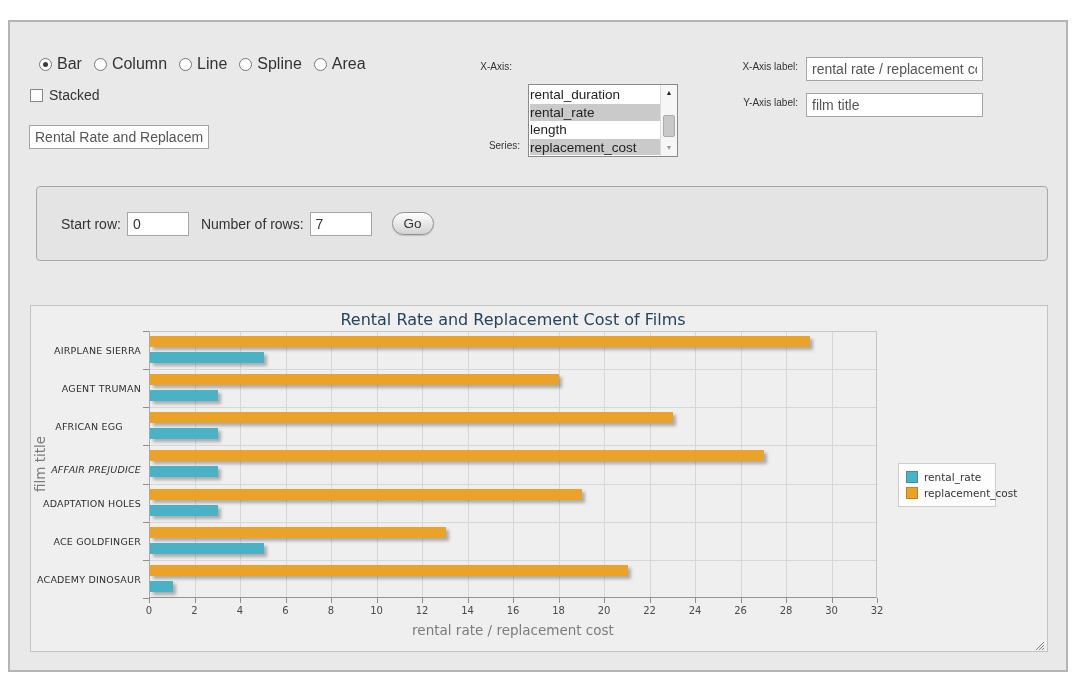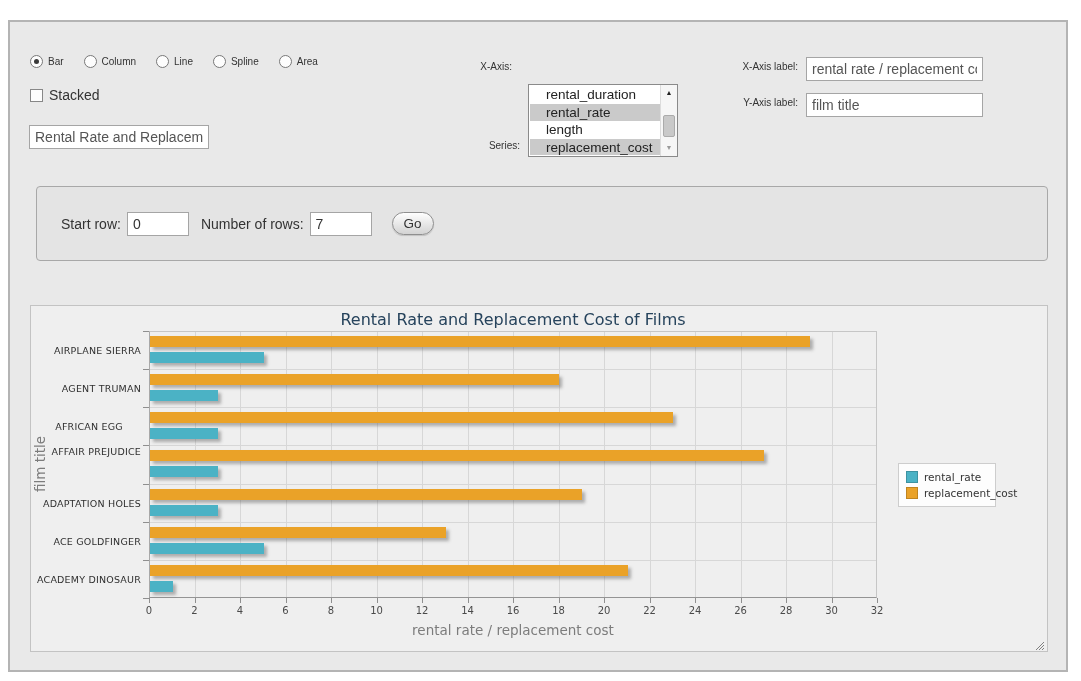--- a/index.html
+++ b/index.html
@@ -5,40 +5,40 @@
   html,body{margin:0;padding:0;background:#fff;}
   .page{position:relative;width:1081px;height:681px;background:#fff;
         font-family:"Liberation Sans",sans-serif;overflow:hidden;}
   .fieldset{position:absolute;left:8px;top:20px;width:1060px;height:652px;
         background:#e9e9e9;border:2px solid #b4b4b4;box-sizing:border-box;}
   .legend-box{position:absolute;left:30px;top:6px;background:#fff;border:1px solid #9b9b9b;
         padding:5px 14px;font-size:14px;font-weight:bold;color:#333;
         box-shadow:2px 2px 4px rgba(0,0,0,0.35);z-index:5;}
   .form-label{position:absolute;font-size:10px;color:#333;}
   .right{text-align:right;}
-  .chart-type-row{position:absolute;left:30px;top:55px;display:flex;gap:20px;
-        align-items:center;font-size:10px;color:#333;}
+  .chart-type-row{position:absolute;left:39px;top:55px;display:flex;gap:12px;
+        align-items:center;font-size:16px;color:#333;}
   .radio-item{display:flex;align-items:center;gap:5px;cursor:default;}
   .radio{width:13px;height:13px;border-radius:50%;border:1px solid #787878;background:#fdfdfd;
         box-sizing:border-box;position:relative;flex:0 0 auto;}
   .radio.checked::after{content:"";position:absolute;left:3px;top:3px;width:5px;height:5px;
         border-radius:50%;background:#3a3a3a;}
   .stacked-row{position:absolute;left:30px;top:87px;display:flex;align-items:center;gap:6px;
         font-size:14px;color:#333;}
   .checkbox{width:13px;height:13px;border:1px solid #878787;background:#fdfdfd;box-sizing:border-box;}
   input.text{position:absolute;box-sizing:border-box;border:1px solid #a5a5a5;background:#fff;
         font-size:14px;color:#555;padding:2px 5px;font-family:"Liberation Sans",sans-serif;}
   .select{position:absolute;left:520px;top:55px;width:160px;height:25px;background:#fff;
         border:1px solid #a5a5a5;box-sizing:border-box;font-size:14px;color:#333;
         display:flex;align-items:center;justify-content:space-between;padding:0 7px;}
   .select .arrow{font-size:9px;color:#444;}
   .listbox{position:absolute;left:528px;top:84px;width:150px;height:73px;background:#fff;
         border:1px solid #8a8a8a;box-sizing:border-box;font-size:13.5px;color:#222;}
   .list-items{position:absolute;left:1px;top:1px;right:17px;bottom:1px;overflow:hidden;}
-  .list-item{height:17.5px;line-height:17.5px;padding-left:16px;white-space:nowrap;overflow:hidden;}
+  .list-item{height:17.5px;line-height:17.5px;padding-left:0;white-space:nowrap;overflow:hidden;}
   .list-item.selected{background:#cacaca;}
   .sb{position:absolute;right:0;top:0;width:17px;height:100%;background:#f6f6f6;
         border-left:1px solid #dcdcdc;box-sizing:border-box;}
   .sb-up,.sb-down{position:absolute;left:1px;right:1px;height:14px;text-align:center;
         font-size:7px;line-height:14px;}
   .sb-up{top:1px;color:#222;}
   .sb-down{bottom:1px;color:#9a9a9a;}
   .sb-thumb{position:absolute;left:2px;right:2px;top:30px;height:22px;background:#c9c9c9;
         border:1px solid #ababab;border-radius:2px;box-sizing:border-box;}
   .controls-panel{position:absolute;left:36px;top:186px;width:1012px;height:75px;
@@ -231,21 +231,21 @@
       <div class="ytick" style="left: 112px; top: 292px;"></div>
       <div class="cat-label" style="left: 6px; top: 39px;">AIRPLANE SIERRA</div>
       <div class="bar" style="left: 119px; top: 30px; width: 659.522px; background: rgb(234, 162, 40);"></div>
       <div class="bar" style="left: 119px; top: 46px; width: 113.523px; background: rgb(75, 178, 197);"></div>
       <div class="cat-label" style="left: 6px; top: 77.1429px;">AGENT TRUMAN</div>
       <div class="bar" style="left: 119px; top: 68.1429px; width: 409.272px; background: rgb(234, 162, 40);"></div>
       <div class="bar" style="left: 119px; top: 84.1429px; width: 68.0225px; background: rgb(75, 178, 197);"></div>
       <div class="cat-label" style="left: 6px; top: 115.286px; text-align: center;">AFRICAN EGG</div>
       <div class="bar" style="left: 119px; top: 106.286px; width: 523.022px; background: rgb(234, 162, 40);"></div>
       <div class="bar" style="left: 119px; top: 122.286px; width: 68.0225px; background: rgb(75, 178, 197);"></div>
-      <div class="cat-label" style="left: 6px; top: 140px;">AFFAIR PREJUDICE</div>
+      <div class="cat-label" style="left: 6px; top: 158px; font-style: italic;">AFFAIR PREJUDICE</div>
       <div class="bar" style="left: 119px; top: 144.429px; width: 614.022px; background: rgb(234, 162, 40);"></div>
       <div class="bar" style="left: 119px; top: 160.429px; width: 68.0225px; background: rgb(75, 178, 197);"></div>
       <div class="cat-label" style="left: 6px; top: 191.571px;">ADAPTATION HOLES</div>
       <div class="bar" style="left: 119px; top: 182.571px; width: 432.022px; background: rgb(234, 162, 40);"></div>
       <div class="bar" style="left: 119px; top: 198.571px; width: 68.0225px; background: rgb(75, 178, 197);"></div>
       <div class="cat-label" style="left: 6px; top: 229.714px;">ACE GOLDFINGER</div>
       <div class="bar" style="left: 119px; top: 220.714px; width: 295.522px; background: rgb(234, 162, 40);"></div>
       <div class="bar" style="left: 119px; top: 236.714px; width: 113.523px; background: rgb(75, 178, 197);"></div>
       <div class="cat-label" style="left: 6px; top: 267.857px;">ACADEMY DINOSAUR</div>
       <div class="bar" style="left: 119px; top: 258.857px; width: 477.522px; background: rgb(234, 162, 40);"></div>

